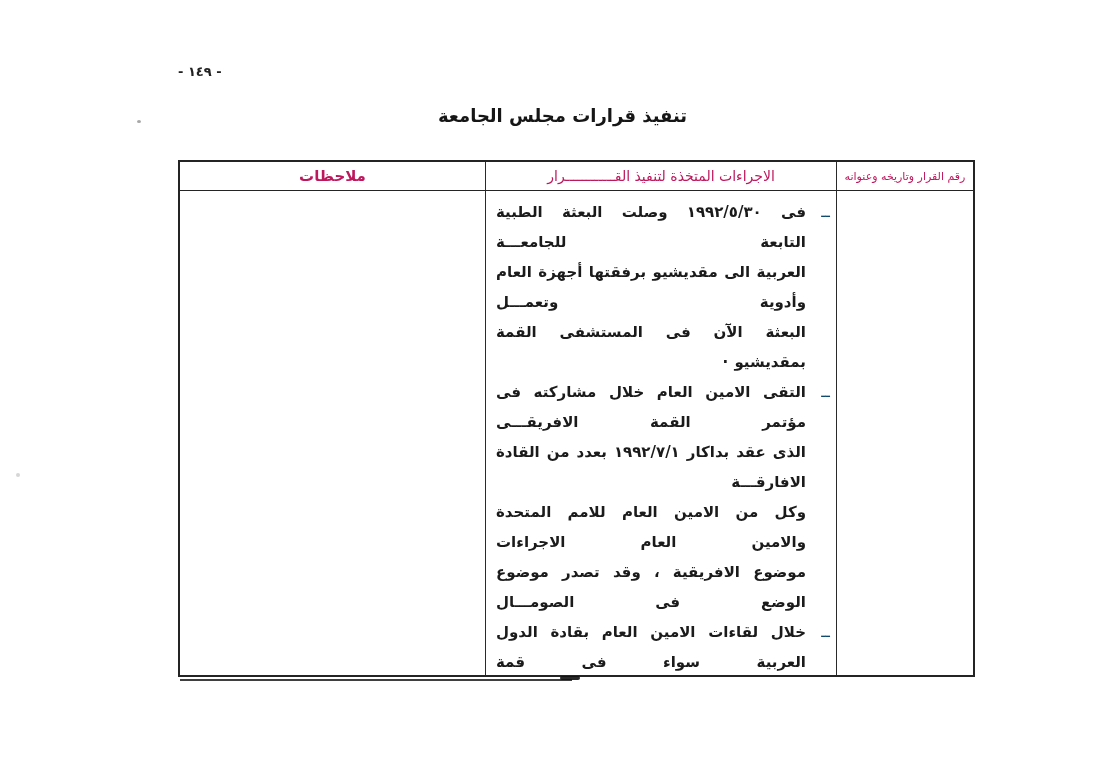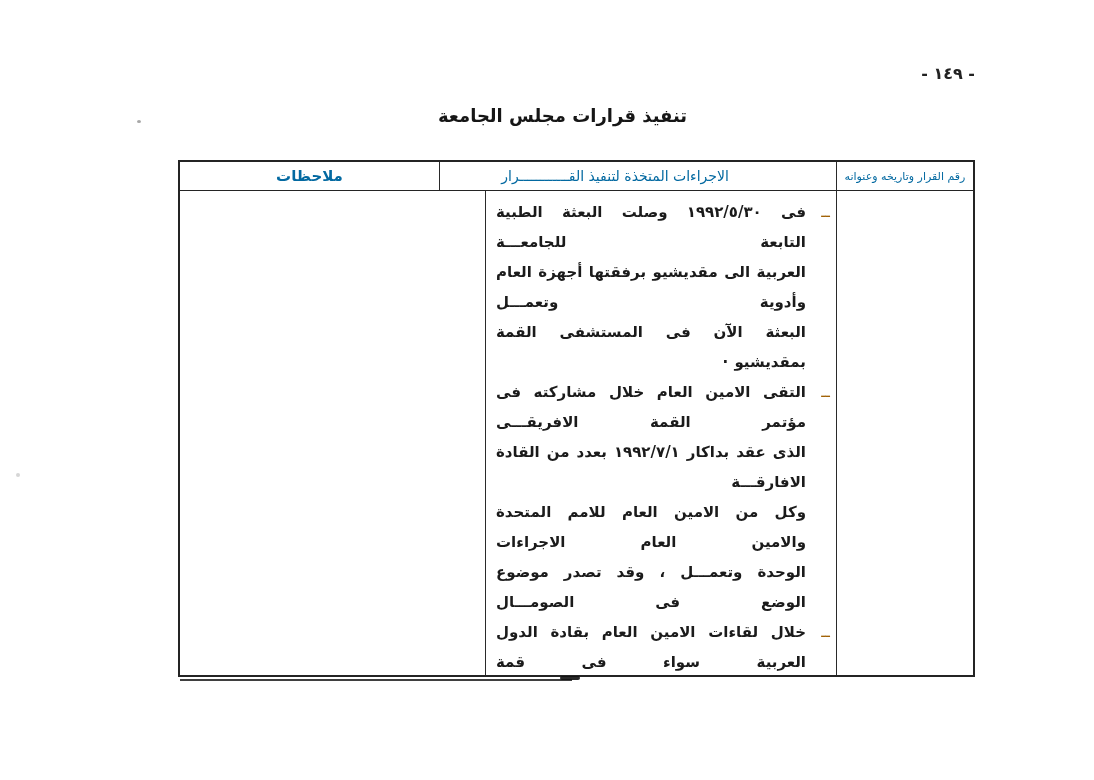--- a/index.html
+++ b/index.html
@@ -4,21 +4,21 @@
 <style>
   html,body{margin:0;padding:0;}
   body{
     width:1094px;height:780px;position:relative;overflow:hidden;
     background:#ffffff;color:#1b1b1b;
     font-family:"DejaVu Sans",sans-serif;
     -webkit-font-smoothing:antialiased;
   }
   .pagenum{
     position:absolute;top:64px;left:178px;width:797px;
-    text-align:right;font-size:16px;font-weight:600;
+    text-align:left;font-size:13px;font-weight:600;
     letter-spacing:1px;color:#222;
   }
   .doc-title{
     position:absolute;top:105px;left:164px;width:797px;
     text-align:center;font-size:18px;font-weight:700;color:#161616;
   }
   .res-table{
     position:absolute;top:160px;left:178px;width:797px;height:517px;
     border:2px solid #242424;box-sizing:border-box;
     display:flex;flex-direction:column;direction:rtl;
@@ -27,33 +27,33 @@
   .hrow{
     display:flex;flex-direction:row;height:29px;
     border-bottom:1.5px solid #242424;box-sizing:border-box;flex:none;
   }
   .brow{display:flex;flex-direction:row;flex:1;min-height:0;}
   .c-decision{width:137px;flex:none;box-sizing:border-box;border-left:1px solid #2a2a2a;}
   .c-proc{width:351px;flex:none;box-sizing:border-box;border-left:1px solid #2a2a2a;}
   .c-notes{flex:1;box-sizing:border-box;}
   .hcell{
     display:flex;align-items:center;justify-content:center;
-    font-size:14px;color:#0369a1;white-space:nowrap;overflow:hidden;margin-left:46px;
+    font-size:14px;color:#be185d;white-space:nowrap;overflow:hidden;
   }
   .hcell.notes-h{font-weight:700;font-size:15px;}
   .hcell.decision-h{font-size:11px;}
   .bcell{overflow:hidden;}
   .proc-body{
     padding:6px 6px 0 10px;box-sizing:border-box;height:100%;
     font-size:15px;line-height:30px;color:#1b1b1b;
   }
   .bullet{display:flex;flex-direction:row;align-items:flex-start;}
   .dash{
     flex:none;width:24px;text-align:right;padding-left:4px;box-sizing:border-box;
-    line-height:30px;color:#a16207;
+    line-height:30px;color:#0c4a6e;
   }
   .blines{flex:1;min-width:0;font-weight:bold;}
   .bline{
     text-align:justify;text-align-last:justify;
     word-spacing:1px;
   }
   .bline.end{text-align-last:right;}
   .speck{position:absolute;background:#8a8a8a;border-radius:50%;}
   .speck.s1{left:137px;top:120px;width:4px;height:3px;opacity:.75;}
   .speck.s2{left:16px;top:473px;width:4px;height:4px;opacity:.35;}
@@ -94,21 +94,21 @@
             <div class="bline end">البعثة الآن فى المستشفى القمة بمقديشيو ·</div>
           </div>
         </div>
 
         <div class="bullet">
           <span class="dash">ــ</span>
           <div class="blines">
             <div class="bline">التقى الامين العام خلال مشاركته فى مؤتمر القمة الافريقـــى</div>
             <div class="bline">الذى عقد بداكار ١٩٩٢/٧/١ بعدد من القادة الافارقـــة</div>
             <div class="bline">وكل من الامين العام للامم المتحدة والامين العام الاجراءات</div>
-            <div class="bline">الوحدة وتعمـــل ، وقد تصدر موضوع الوضع فى الصومـــال</div>
+            <div class="bline">موضوع الافريقية ، وقد تصدر موضوع الوضع فى الصومـــال</div>
           </div>
         </div>
 
         <div class="bullet">
           <span class="dash">ــ</span>
           <div class="blines">
             <div class="bline">خلال لقاءات الامين العام بقادة الدول العربية سواء فى قمة</div>
 
           </div>
         </div>

